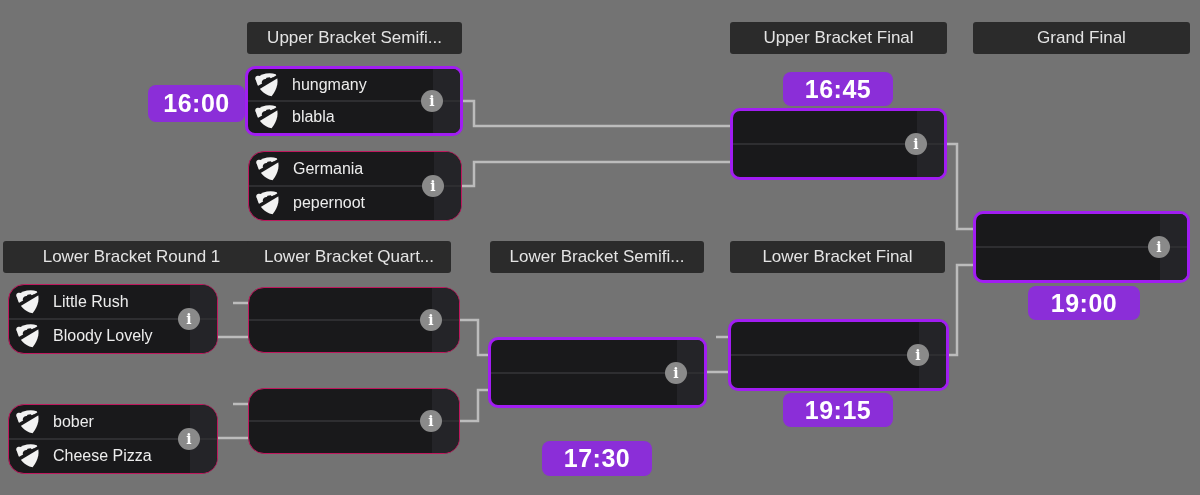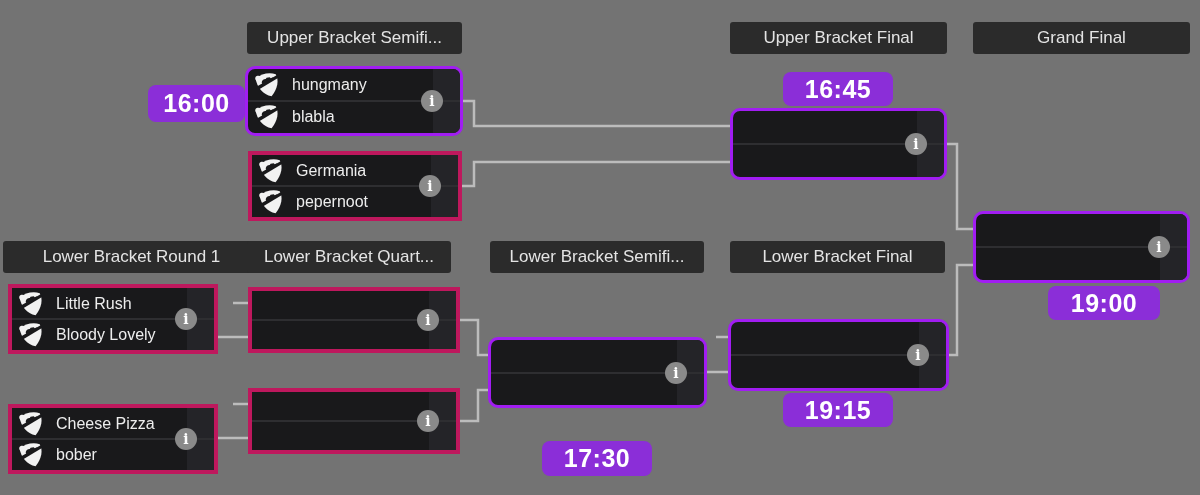--- a/index.html
+++ b/index.html
@@ -7,21 +7,21 @@
     position:relative;width:1200px;height:495px;overflow:hidden;
     background:#737373;font-family:"Liberation Sans",sans-serif;
   }
   .round-header{
     position:absolute;height:32px;background:#2b2b2b;border-radius:3px;
     color:#e4e4e4;font-size:17px;display:flex;align-items:center;justify-content:center;
     white-space:nowrap;z-index:2;
   }
   .match{
     position:absolute;box-sizing:border-box;background:#19191b;
-    border:4px solid #be185d;border-radius:0;overflow:hidden;z-index:2;cursor:pointer;
+    border:1px solid #be185d;border-radius:16px;overflow:hidden;z-index:2;cursor:pointer;
   }
   .match.highlighted{border:3px solid #a11df2;border-radius:10px;}
   .score-strip{position:absolute;top:0;right:0;bottom:0;width:27px;background:#242428;}
   .match-divider{position:absolute;left:0;right:0;top:calc(50% - 1px);height:2px;background:#2e2e31;z-index:1;}
   .team-row{position:relative;height:50%;display:flex;align-items:center;gap:9px;padding-left:5px;z-index:2;}
   .team-row svg{flex:0 0 auto;display:block;}
   .team-name{font-size:16px;color:#ededed;}
   .info-icon{
     position:absolute;right:17px;top:50%;transform:translateY(-50%);
     width:22px;height:22px;border-radius:50%;background:#8a8a8a;color:#fff;
@@ -119,21 +119,21 @@
       <div class="score-strip"></div>
       <div class="match-divider"></div>
       <span class="info-icon">i</span>
     </div>
     <div class="time-badge" style="left: 783px; top: 72px; width: 110px; height: 34px;">16:45</div>
     <div class="match highlighted" style="left: 973px; top: 211px; width: 217px; height: 72px;">
       <div class="score-strip"></div>
       <div class="match-divider"></div>
       <span class="info-icon">i</span>
     </div>
-    <div class="time-badge" style="left: 1028px; top: 286px; width: 112px; height: 34px; margin-left: 20px;">19:00</div>
+    <div class="time-badge" style="left: 1028px; top: 286px; width: 112px; height: 34px;">19:00</div>
     <div class="match" style="left: 8px; top: 284px; width: 210px; height: 70px;">
       <div class="score-strip"></div>
       <div class="team-row">
         <svg width="30" height="30" viewBox="0 0 32 32">
           <g transform="rotate(-14 16 16)">
             <path d="M5 6 C12 2.6 20.5 2.8 26.8 6.8 C28.6 14 25.6 21.6 16.8 28.6 C8.4 24.4 3.8 15.4 5 6 Z" fill="#f2f2f2"></path>
             <path d="M4.6 14.6 L28 8 L28.6 11.2 L5.4 18.2 Z" fill="#19191b"></path>
             <path d="M10.2 11.4 C11.4 9.4 13.4 8.6 15.2 9.2 L16.4 8.2 L19.8 8.4 L20.6 9.6 L23 9.2 L22.2 12.2 L10.5 15 Z" fill="#19191b"></path>
             <circle cx="7.4" cy="6.8" r="3" fill="#f2f2f2"></circle>
           </g>
@@ -158,32 +158,32 @@
       <div class="score-strip"></div>
       <div class="team-row">
         <svg width="30" height="30" viewBox="0 0 32 32">
           <g transform="rotate(-14 16 16)">
             <path d="M5 6 C12 2.6 20.5 2.8 26.8 6.8 C28.6 14 25.6 21.6 16.8 28.6 C8.4 24.4 3.8 15.4 5 6 Z" fill="#f2f2f2"></path>
             <path d="M4.6 14.6 L28 8 L28.6 11.2 L5.4 18.2 Z" fill="#19191b"></path>
             <path d="M10.2 11.4 C11.4 9.4 13.4 8.6 15.2 9.2 L16.4 8.2 L19.8 8.4 L20.6 9.6 L23 9.2 L22.2 12.2 L10.5 15 Z" fill="#19191b"></path>
             <circle cx="7.4" cy="6.8" r="3" fill="#f2f2f2"></circle>
           </g>
         </svg>
+        <span class="team-name">bober</span>
+      </div>
+      <div class="team-row">
+        <svg width="30" height="30" viewBox="0 0 32 32">
+          <g transform="rotate(-14 16 16)">
+            <path d="M5 6 C12 2.6 20.5 2.8 26.8 6.8 C28.6 14 25.6 21.6 16.8 28.6 C8.4 24.4 3.8 15.4 5 6 Z" fill="#f2f2f2"></path>
+            <path d="M4.6 14.6 L28 8 L28.6 11.2 L5.4 18.2 Z" fill="#19191b"></path>
+            <path d="M10.2 11.4 C11.4 9.4 13.4 8.6 15.2 9.2 L16.4 8.2 L19.8 8.4 L20.6 9.6 L23 9.2 L22.2 12.2 L10.5 15 Z" fill="#19191b"></path>
+            <circle cx="7.4" cy="6.8" r="3" fill="#f2f2f2"></circle>
+          </g>
+        </svg>
         <span class="team-name">Cheese Pizza</span>
-      </div>
-      <div class="team-row">
-        <svg width="30" height="30" viewBox="0 0 32 32">
-          <g transform="rotate(-14 16 16)">
-            <path d="M5 6 C12 2.6 20.5 2.8 26.8 6.8 C28.6 14 25.6 21.6 16.8 28.6 C8.4 24.4 3.8 15.4 5 6 Z" fill="#f2f2f2"></path>
-            <path d="M4.6 14.6 L28 8 L28.6 11.2 L5.4 18.2 Z" fill="#19191b"></path>
-            <path d="M10.2 11.4 C11.4 9.4 13.4 8.6 15.2 9.2 L16.4 8.2 L19.8 8.4 L20.6 9.6 L23 9.2 L22.2 12.2 L10.5 15 Z" fill="#19191b"></path>
-            <circle cx="7.4" cy="6.8" r="3" fill="#f2f2f2"></circle>
-          </g>
-        </svg>
-        <span class="team-name">bober</span>
       </div>
       <div class="match-divider"></div>
       <span class="info-icon">i</span>
     </div>
     <div class="match" style="left: 248px; top: 287px; width: 212px; height: 66px;">
       <div class="score-strip"></div>
       <div class="match-divider"></div>
       <span class="info-icon">i</span>
     </div>
     <div class="match" style="left: 248px; top: 388px; width: 212px; height: 66px;">

